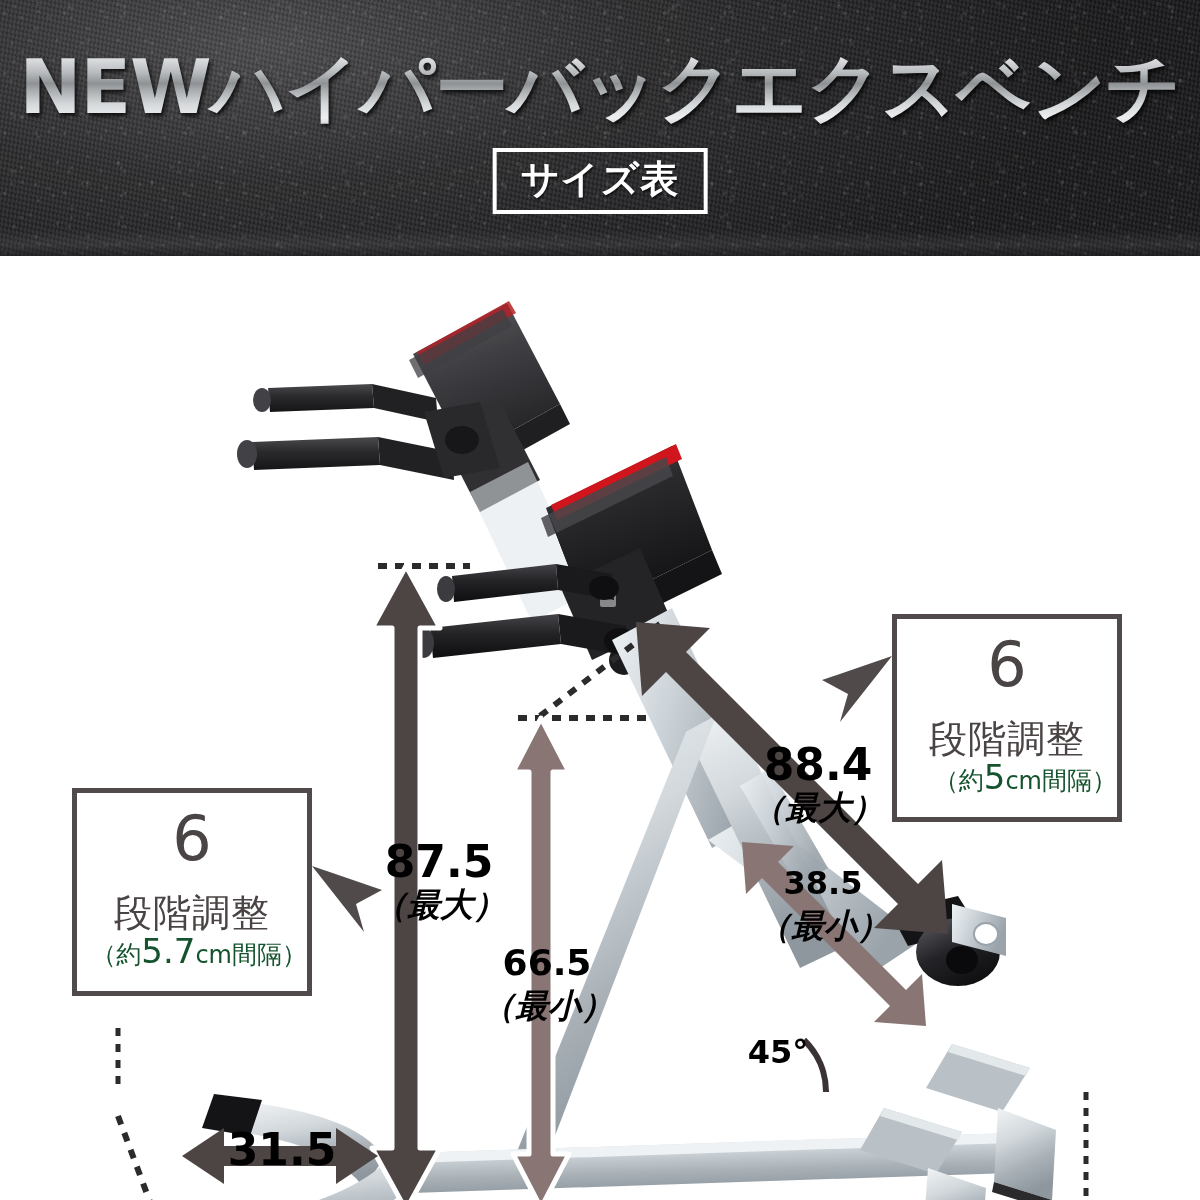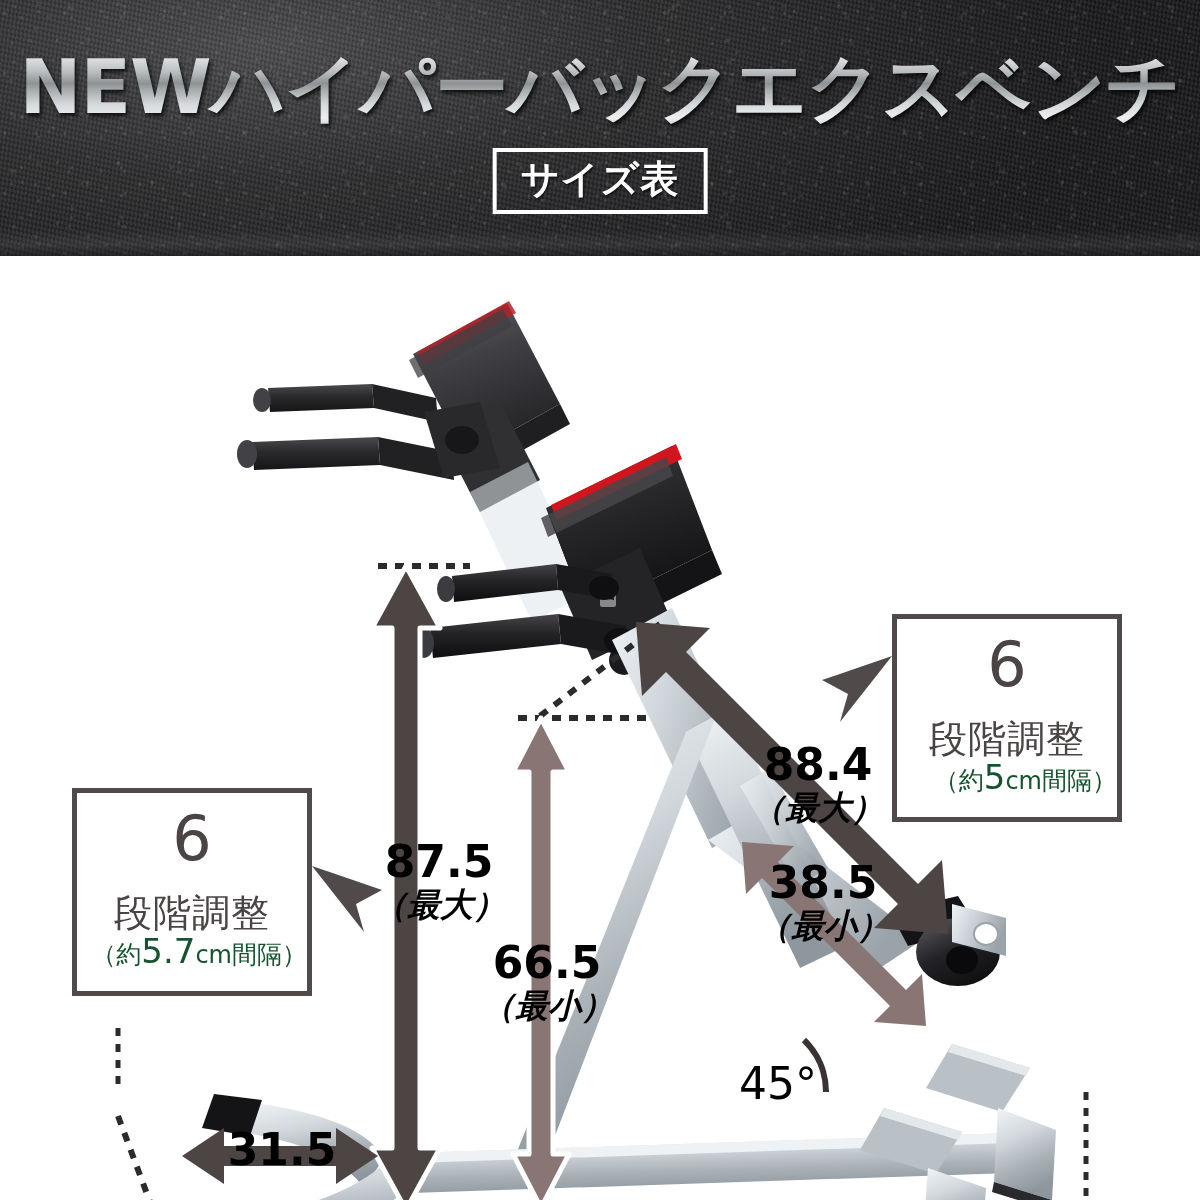--- a/index.html
+++ b/index.html
@@ -111,33 +111,33 @@
     white-space:nowrap;
   }
   .dim .v{font-weight:700;display:block;}
   .dim .q{font-weight:700;display:block;font-style:italic;}
 
   #dim-875{left:352px;top:583px;width:130px;margin-left:22px;}
   #dim-875 .v{font-size:44px;line-height:46px;}
   #dim-875 .q{font-size:33px;line-height:40px;}
 
   #dim-665{left:482px;top:684px;width:130px;}
-  #dim-665 .v{font-size:44px;line-height:46px;}
+  #dim-665 .v{font-size:36px;line-height:46px;}
   #dim-665 .q{font-size:33px;line-height:40px;}
 
   #dim-685{left:748px;top:486px;width:140px;}
   #dim-685 .v{font-size:44px;line-height:46px;}
   #dim-685 .q{font-size:33px;line-height:40px;}
 
   #dim-385{left:758px;top:604px;width:130px;}
-  #dim-385 .v{font-size:44px;line-height:46px;}
+  #dim-385 .v{font-size:32px;line-height:46px;}
   #dim-385 .q{font-size:33px;line-height:40px;}
 
   #dim-315{left:222px;top:868px;width:120px;font-weight:700;font-size:44px;line-height:52px;}
-  #dim-45{left:728px;top:802px;width:100px;font-weight:400;font-size:44px;line-height:52px;}
+  #dim-45{left:728px;top:770px;width:100px;font-weight:700;font-size:32px;line-height:52px;}
 </style>
 </head>
 <body>
 
 <div id="root">
 
   <div class="header">
     <div class="hdr-title">NEWハイパーバックエクスベンチ</div>
     <div class="hdr-badge">
       <span>サイズ表</span>

